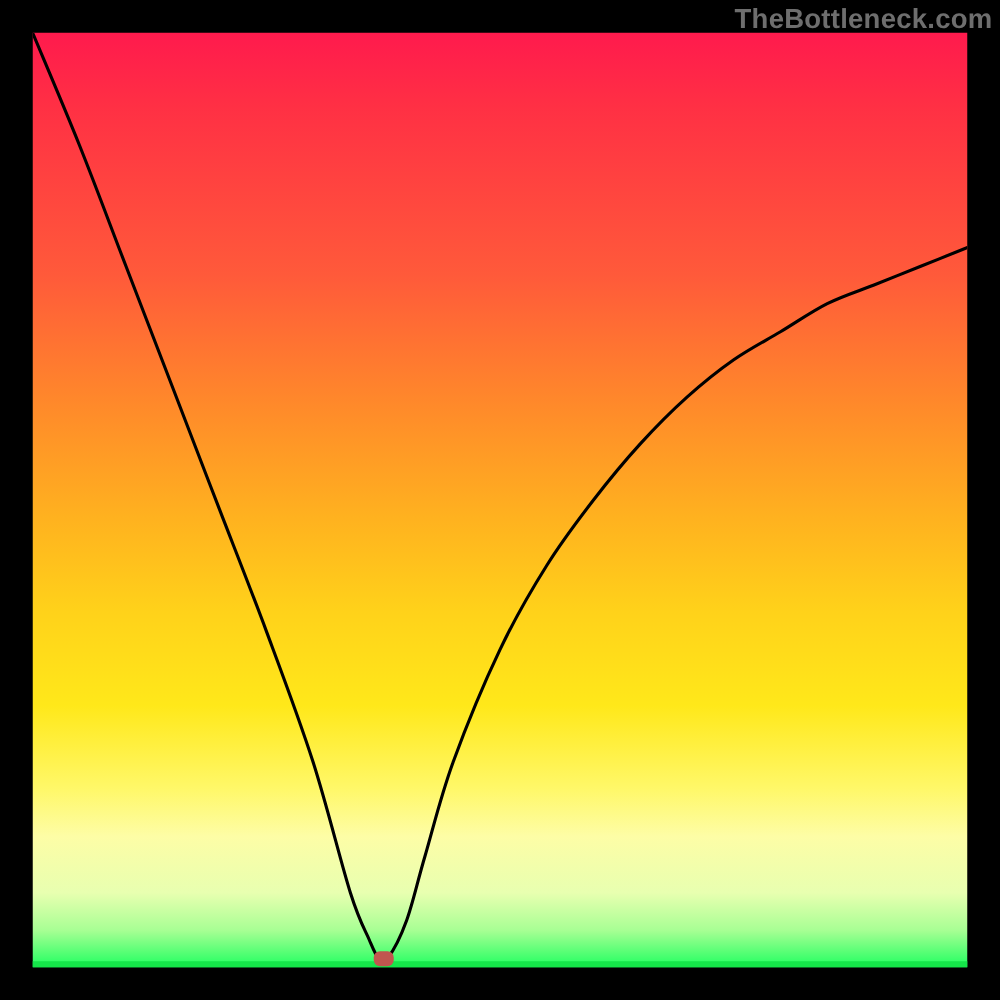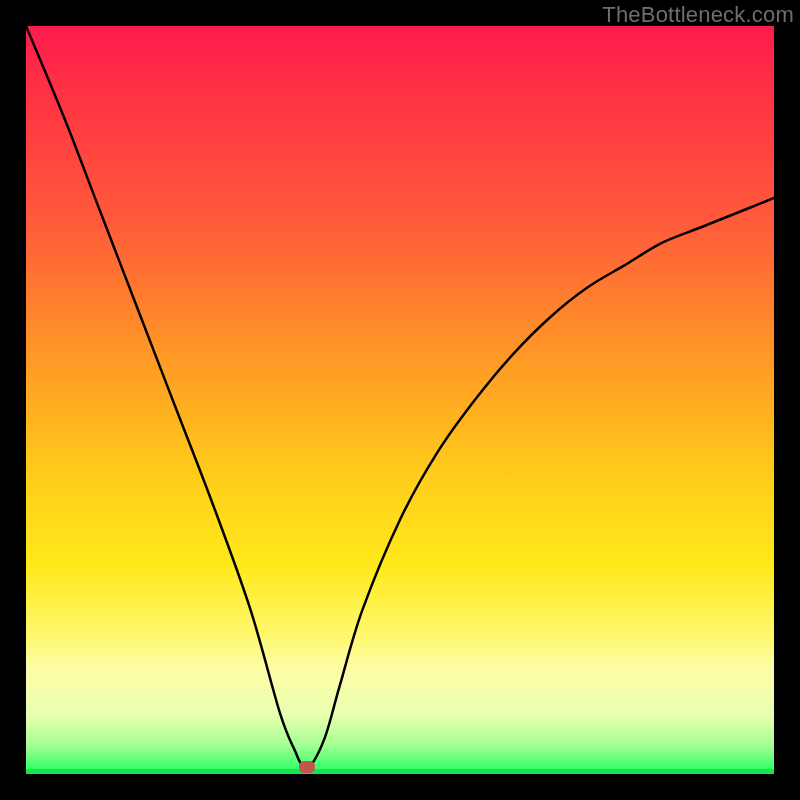--- a/index.html
+++ b/index.html
@@ -16,21 +16,21 @@
     width: 800px;
     height: 800px;
     background: #000;
   }
   .watermark {
     position: absolute;
     top: 2px;
     right: 6px;
     color: #6e6e6e;
     font-size: 22px;
-    font-weight: 400;
+    font-weight: 700;
     letter-spacing: 0.2px;
     z-index: 10;
   }
   .plot-area {
     position: absolute;
     left: 26px;
     top: 26px;
     width: 748px;
     height: 748px;
     overflow: hidden;

